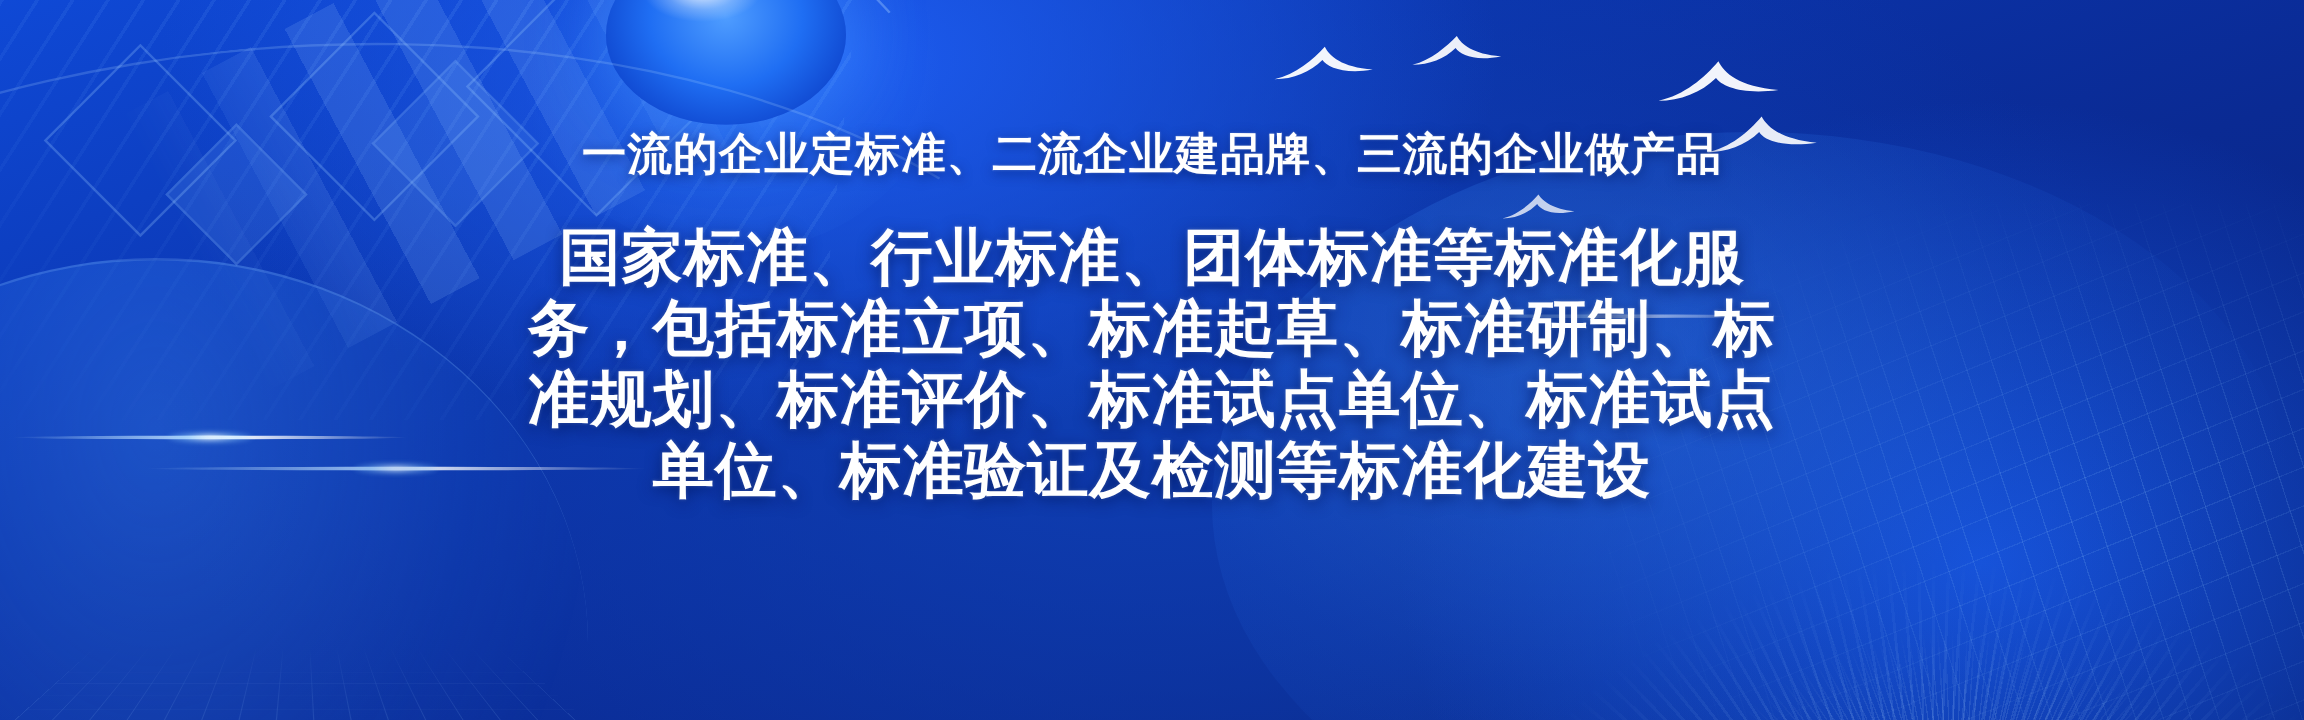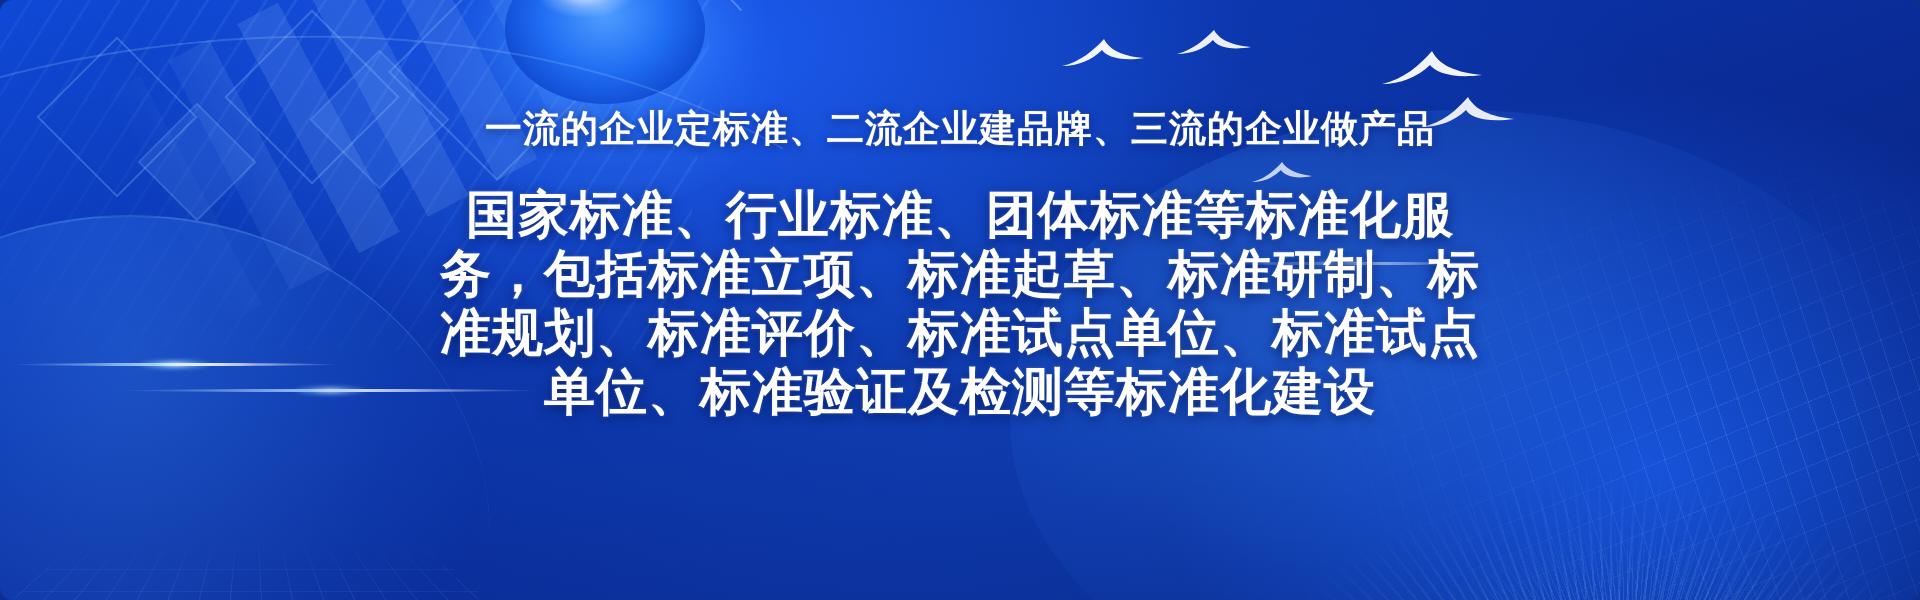--- a/index.html
+++ b/index.html
@@ -8,21 +8,20 @@
     font-family:"Liberation Sans","DejaVu Sans",sans-serif;
     background:#0b2e8f;
   }
   #banner{
     position:relative;width:1920px;height:600px;overflow:hidden;
     background:
       radial-gradient(ellipse 900px 520px at 36% 8%, #1d5cf0 0%, rgba(29,92,240,0) 62%),
       radial-gradient(ellipse 760px 600px at 86% 78%, #1550d8 0%, rgba(21,80,216,0) 64%),
       radial-gradient(ellipse 1200px 700px at 50% 55%, #0f3fb4 0%, rgba(15,63,180,0) 70%),
       linear-gradient(160deg,#0f49d6 0%,#0b35ae 32%,#0a2a93 60%,#072277 100%);
-    border-radius: 12px;
   }
 
   
   .layer{position:absolute;inset:0;pointer-events:none;}
 
   
   .stripes-left{
     position:absolute;left:-60px;top:-80px;width:760px;height:430px;
     background:repeating-linear-gradient(118deg,
       rgba(120,180,255,.22) 0px, rgba(120,180,255,.22) 3px,

